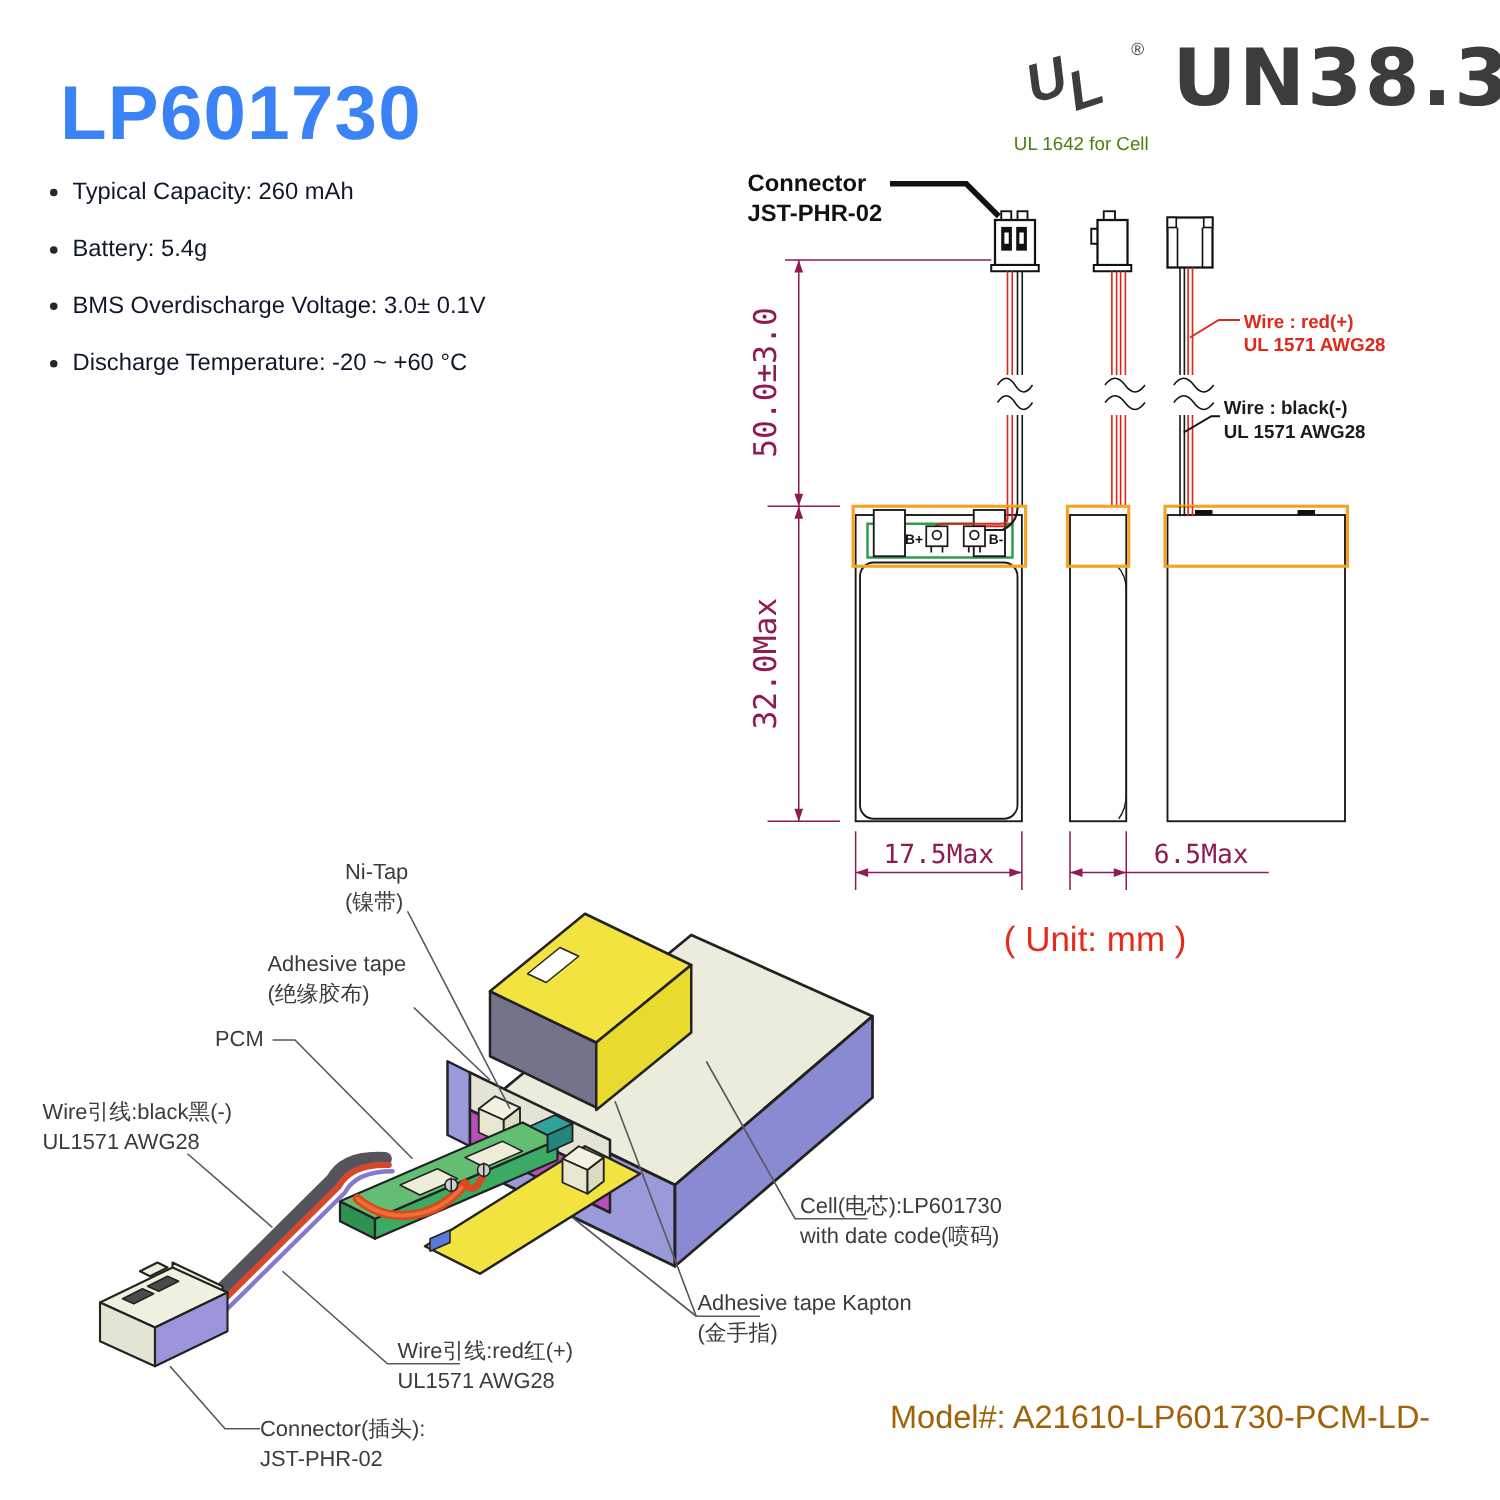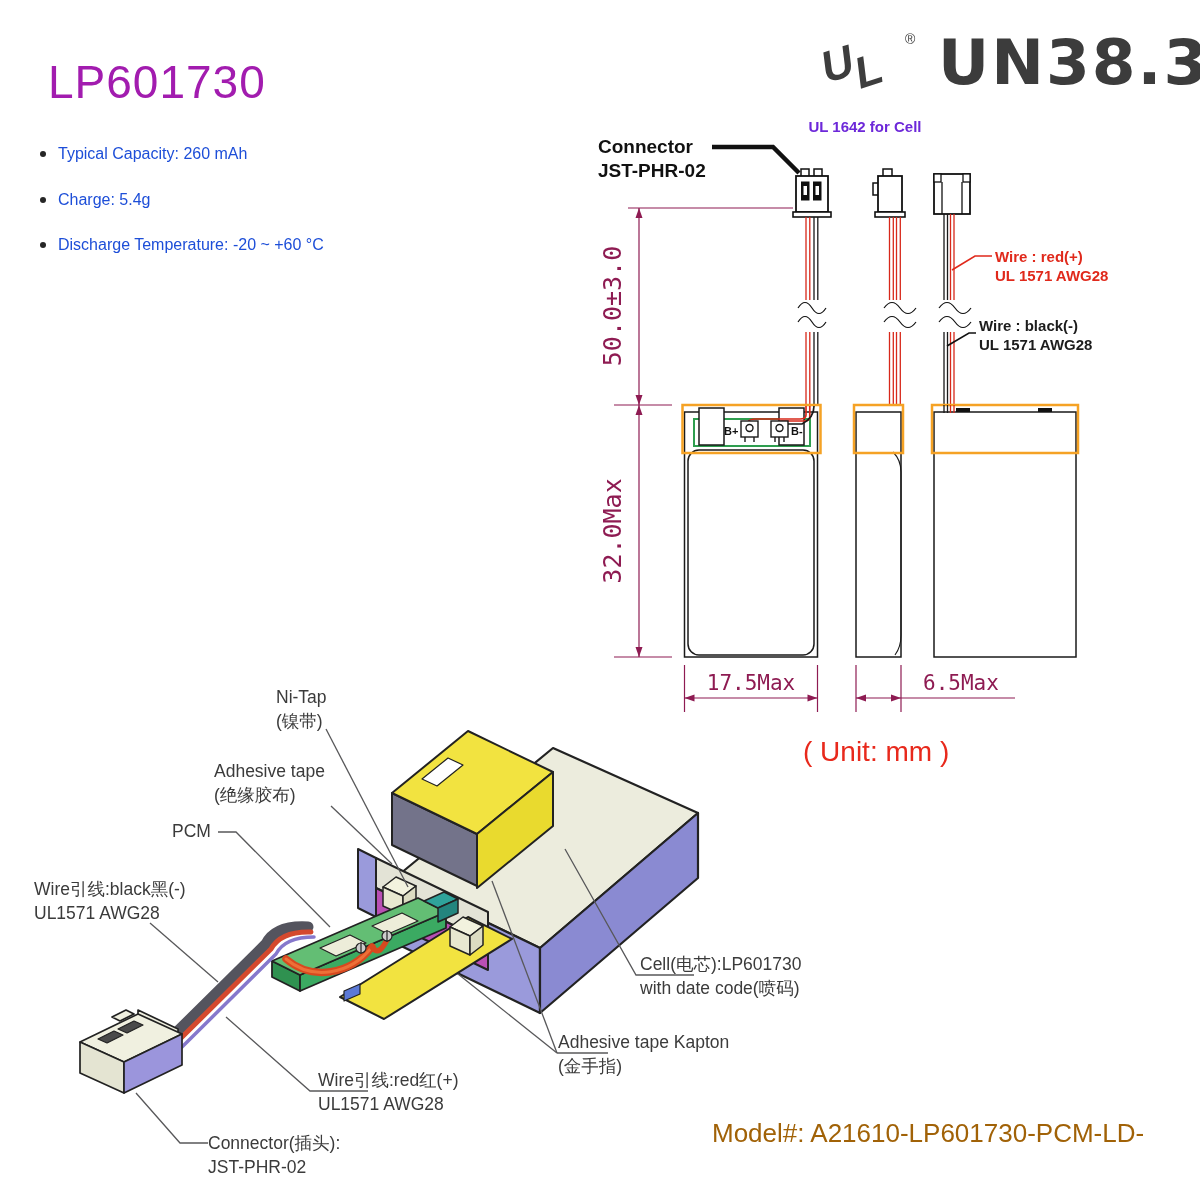--- a/index.html
+++ b/index.html
@@ -1,28 +1,28 @@
 <!DOCTYPE html>
 <html><head>
 <meta charset="utf-8">
 <style>
   html,body{margin:0;padding:0;background:#fff;}
   #page{position:relative;width:1200px;height:1200px;background:#fff;overflow:hidden;
         font-family:"Liberation Sans",sans-serif;color:#262626;}
   
-  #title{position:absolute;left:48px;top:55px;font-size:46px;font-weight:400;
-         letter-spacing:1px;color:#a21caf;}
+  #title{position:absolute;left:48px;top:55px;font-size:61px;font-weight:700;
+         letter-spacing:1px;color:#3b82f6;}
   #ul-block{position:absolute;left:800px;top:28px;width:130px;text-align:center;}
-  #ul-caption{font-size:15px;font-weight:700;color:#6d28d9;margin-top:14px;}
+  #ul-caption{font-size:15px;font-weight:400;color:#4d7c0f;margin-top:2px;}
   #un383{position:absolute;left:938px;top:26px;font-size:63px;font-weight:800;
          color:#3c3c3c;letter-spacing:2px;font-family:"DejaVu Sans",sans-serif;}
   
   #specs{position:absolute;left:36px;top:143px;margin:0;padding:0;list-style:none;width:540px;}
-  #specs li{position:relative;margin:0 0 23px 0;padding-left:22px;font-size:16px;
-            line-height:22.5px;color:#1d4ed8;}
+  #specs li{position:relative;margin:0 0 23px 0;padding-left:22px;font-size:19px;
+            line-height:22.5px;color:#0f172a;}
   #specs li::before{content:"";position:absolute;left:4px;top:8px;width:6px;height:6px;
             border-radius:50%;background:#262626;}
   
   svg text{font-family:"Liberation Sans",sans-serif;}
   .t-bold19{font-size:19px;font-weight:700;fill:#111;}
   .lblred{font-size:15px;font-weight:700;}
   .lblblk{font-size:15px;font-weight:700;fill:#1c1c1c;}
   .dimtxt{font-family:"DejaVu Sans Mono",monospace;}
   .l3d{font-size:17.5px;fill:#3b3b3b;}
   .ldr{stroke:#58585a;stroke-width:1.3;fill:none;}
@@ -45,21 +45,22 @@
       </g>
       <text x="100" y="16" font-size="14" fill="#3d3d3d">®</text>
     </svg>
     <div id="ul-caption">UL 1642 for Cell</div>
   </div>
 
   <div id="un383">UN38.3</div>
 
   <ul id="specs">
     <li>Typical Capacity: 260 mAh</li>
-    <li>Charge: 5.4g</li>
+    <li>Battery: 5.4g</li>
+    <li>BMS Overdischarge Voltage: 3.0± 0.1V</li>
     <li>Discharge Temperature: -20 ~ +60 °C</li>
   </ul>
 
   <svg id="drawing2d" width="530" height="660" viewBox="0 0 530 660">
 
     <g>
       <text x="8" y="33" class="t-bold19">Connector</text>
       <text x="8" y="57" class="t-bold19">JST-PHR-02</text>
       <polyline points="122,27 183,27 209,53" stroke="#111" stroke-width="4.5" fill="none"></polyline>
     </g>

